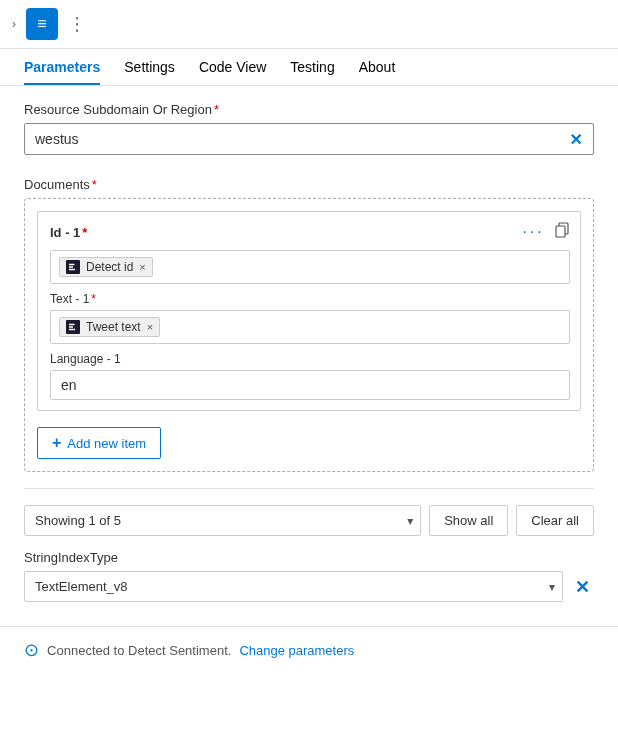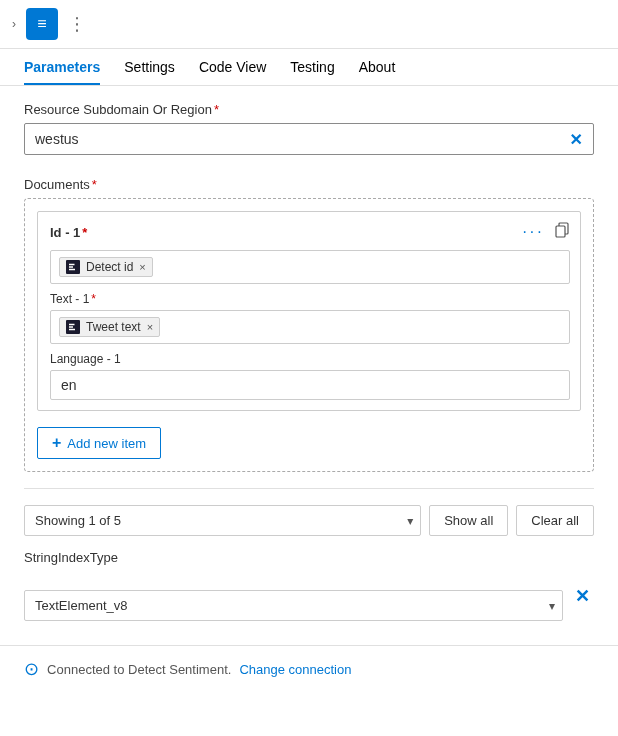--- a/index.html
+++ b/index.html
@@ -294,21 +294,20 @@
     }
 
     
     .string-index-row {
       display: flex;
       align-items: center;
       gap: 8px;
     }
     .string-index-row .dropdown-wrapper {
       flex: 1;
-      margin-top: 19px;
     }
     .x-btn {
       color: #0078d4;
       font-size: 18px;
       font-weight: bold;
       cursor: pointer;
       padding: 4px;
     }
 
     
@@ -456,14 +455,14 @@
       <span class="dropdown-chevron">▾</span>
     </div>
     <span class="x-btn">✕</span>
   </div>
 
 </div>
 
 <div class="footer">
   <span class="footer-icon">⊙</span>
   <span class="footer-text">Connected to Detect Sentiment.</span>
-  <a class="footer-link" href="#">Change connection</a>
+  <a class="footer-link" href="#">Change parameters</a>
 </div>
 
 </body></html>

